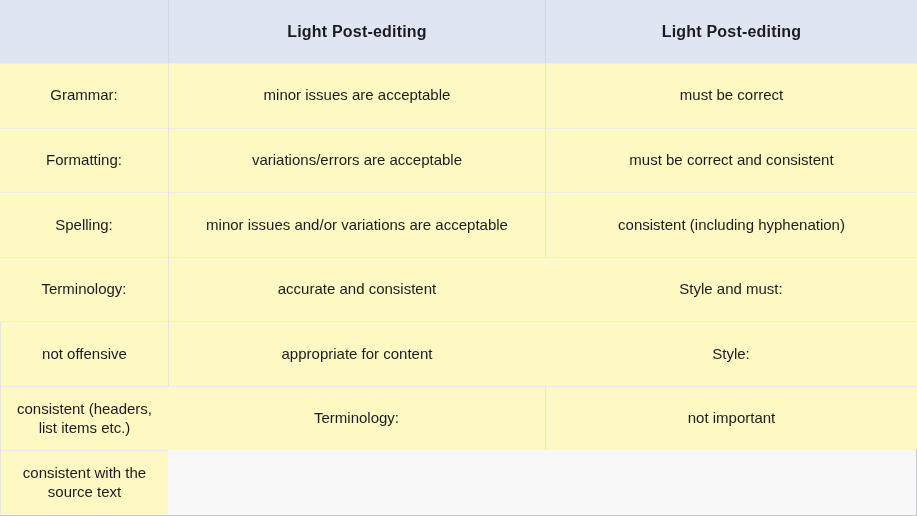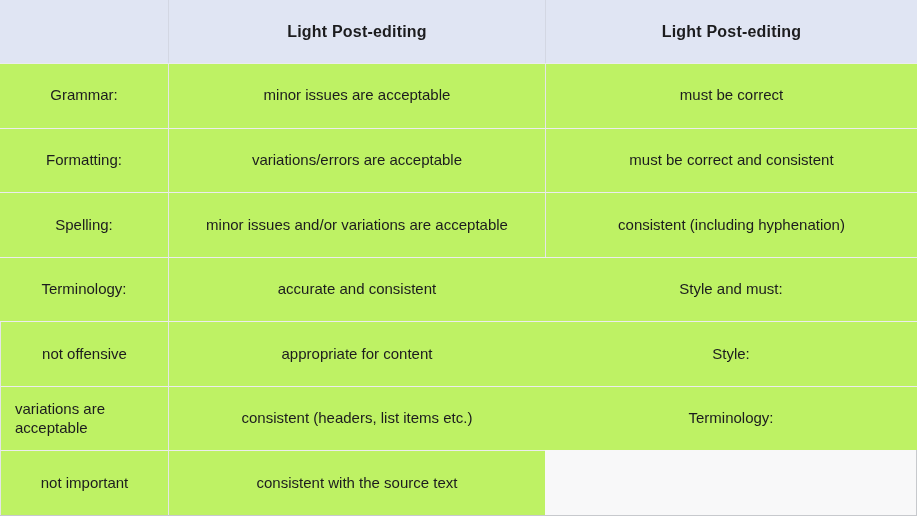--- a/index.html
+++ b/index.html
@@ -17,33 +17,33 @@
     border-right: 1px solid #c7c9cd;
     border-bottom: 1px solid #c7c9cd;
     font-family: "Liberation Sans", sans-serif;
     color: #1c1c1e;
     background: #f8f8f9;
   }
   .cell {
     display: flex;
     align-items: center;
     justify-content: center;
-    text-align: left;
+    text-align: center;
     box-sizing: border-box;
     padding: 0 14px;
     line-height: 1.25;
   }
   .head {
     background: #e0e5f3;
     font-weight: bold;
     font-size: 16px;
     letter-spacing: 0.2px;
   }
   .body-cell {
-    background: #bef264;
+    background: #fef9c3;
     font-size: 15px;
     border-top: 1px solid #ececee;
   }
   .col2, .col3 {
     border-left: 1px solid #e5e5e8;
   }
   .head.col2, .head.col3 {
     border-left: 1px solid #d3d7e3;
   }
 </style>
@@ -69,20 +69,19 @@
   <div class="cell body-cell col3">consistent (including hyphenation)</div>
 
   <div class="cell body-cell col1">Terminology:</div>
   <div class="cell body-cell col3">accurate and consistent</div>
 
   <div class="cell body-cell col1">Style and must:</div>
   <div class="cell body-cell col2">not offensive</div>
   <div class="cell body-cell col3">appropriate for content</div>
 
   <div class="cell body-cell col1">Style:</div>
-  <div class="cell body-cell col2">variations are acceptable</div>
   <div class="cell body-cell col3">consistent (headers, list items etc.)</div>
 
   <div class="cell body-cell col1">Terminology:</div>
   <div class="cell body-cell col2">not important</div>
   <div class="cell body-cell col3">consistent with the source text</div>
 
 </div>
 
 </body></html>

